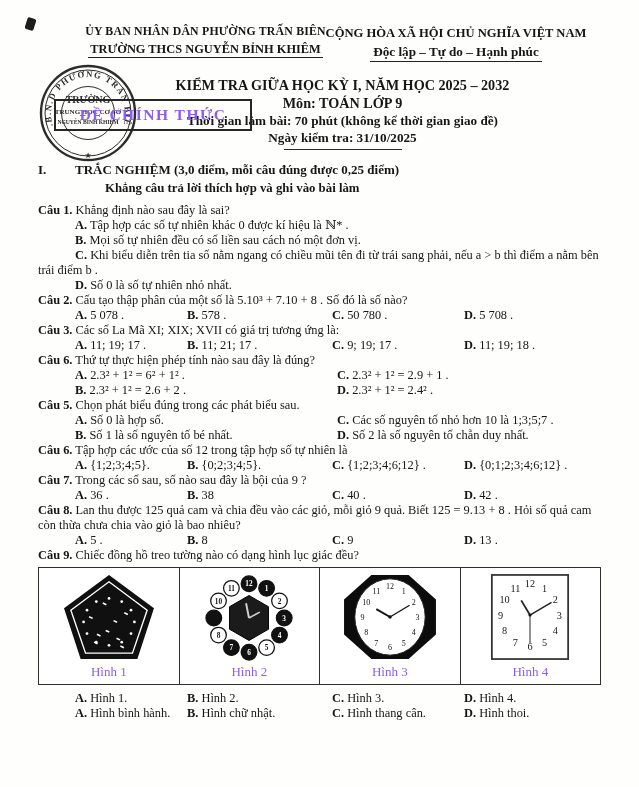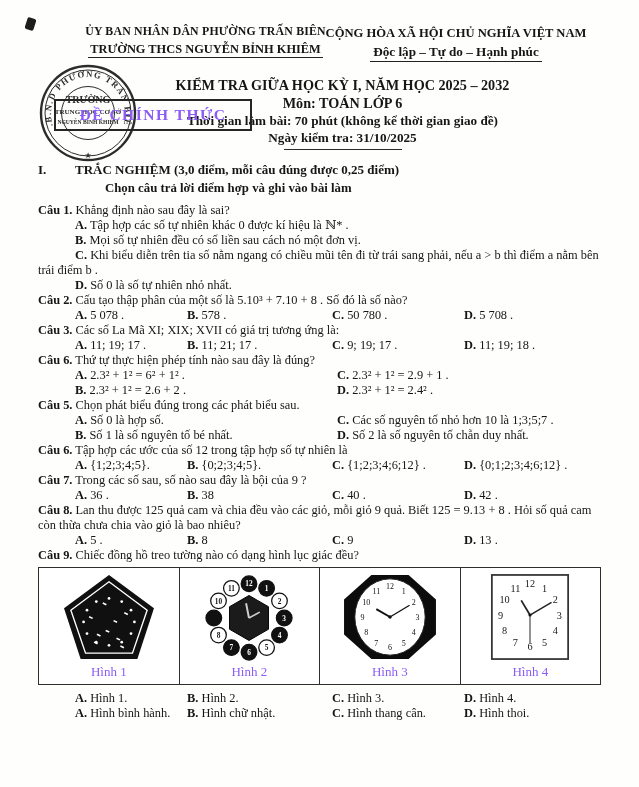--- a/index.html
+++ b/index.html
@@ -102,32 +102,32 @@
   </div>
 
   <div class="official-box">
     <span>ĐỀ CHÍNH THỨC</span>
   </div>
 
   <div class="header-spacer"></div>
 
   <div class="title-block">
     <div class="t1">KIỂM TRA GIỮA HỌC KỲ I, NĂM HỌC 2025 – 2032</div>
-    <div class="t2">Môn: TOÁN LỚP 6</div>
+    <div class="t2">Môn: TOÁN LỚP 9</div>
     <div class="t3">Thời gian làm bài: 70 phút (không kể thời gian giao đề)</div>
     <div class="t4">Ngày kiểm tra: 31/10/2025</div>
     <div class="title-rule"></div>
   </div>
 
   <div class="content">
     <div class="sec-head">
       <span class="sec-num">I.</span>
       <span>TRẮC NGHIỆM (3,0 điểm, mỗi câu đúng được 0,25 điểm)</span>
     </div>
-    <div class="sec-instruction">Chọn câu trả lời điểm hợp và ghi vào bài làm</div>
+    <div class="sec-instruction">Khẳng câu trả lời thích hợp và ghi vào bài làm</div>
     <div class="questions">
         <div class="question">
           <div class="q-text"><span class="q-label">Câu 1.</span> Khẳng định nào sau đây là sai?</div>
           <div class="opts block">
             <div class="opt"><span class="opt-letter">A.</span> Tập hợp các số tự nhiên khác 0 được kí hiệu là ℕ* .</div>
             <div class="opt"><span class="opt-letter">B.</span> Mọi số tự nhiên đều có số liền sau cách nó một đơn vị.</div>
             <div class="opt"><span class="opt-letter">C.</span> Khi biểu diễn trên tia số nằm ngang có chiều mũi tên đi từ trái sang phải, nếu a &gt; b thì điểm a nằm bên trái điểm b .</div>
             <div class="opt"><span class="opt-letter">D.</span> Số 0 là số tự nhiên nhỏ nhất.</div>
           </div>
         </div>

